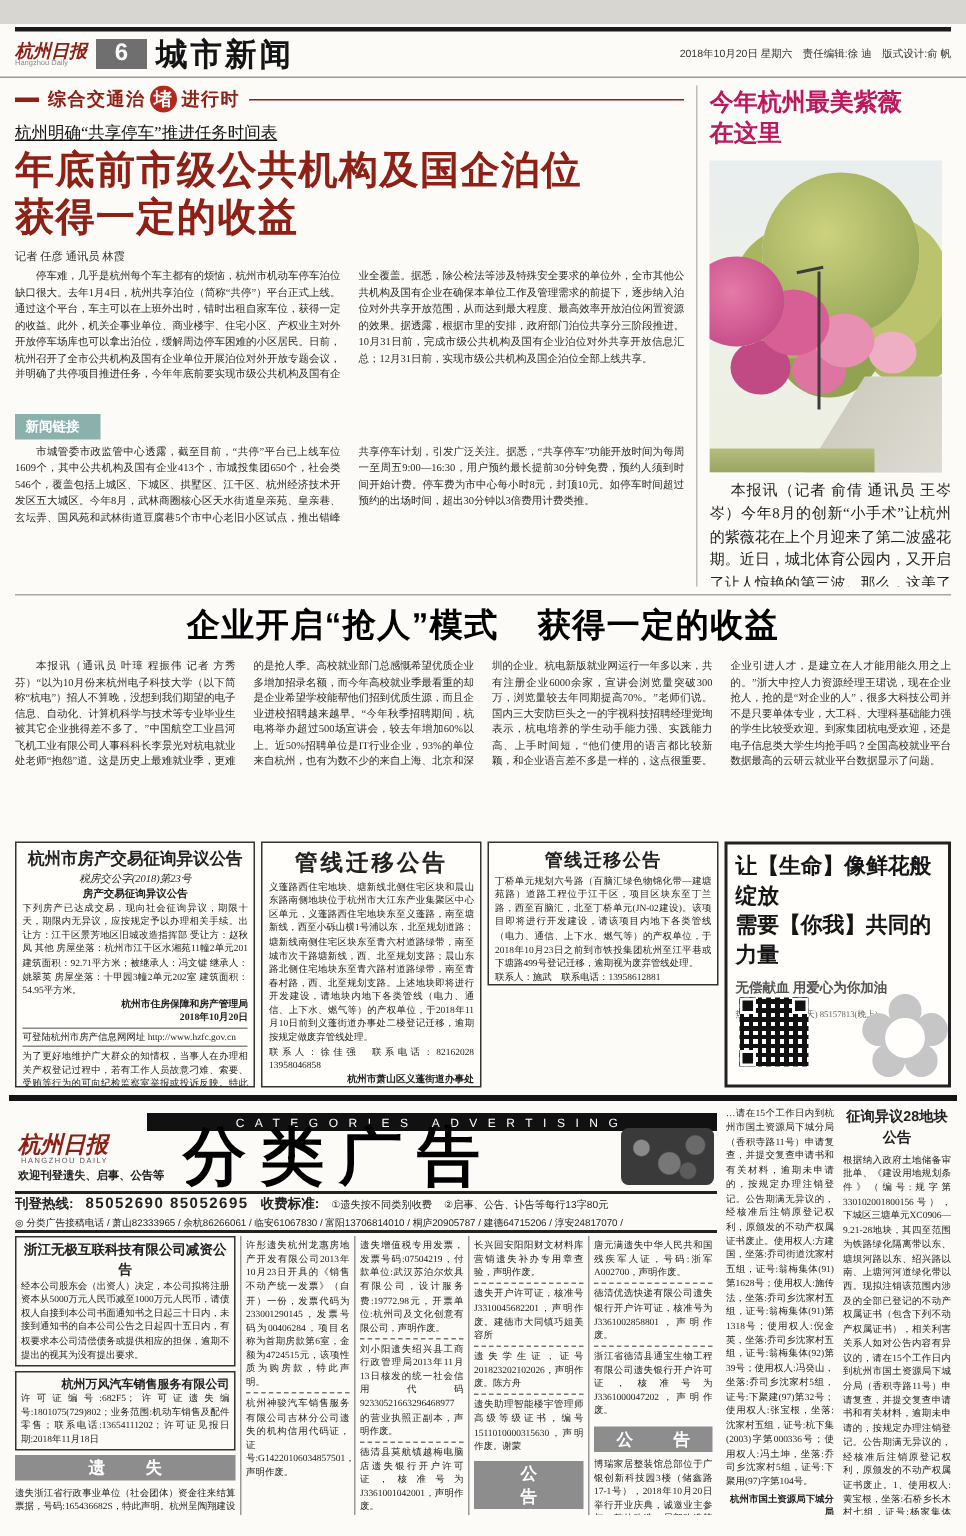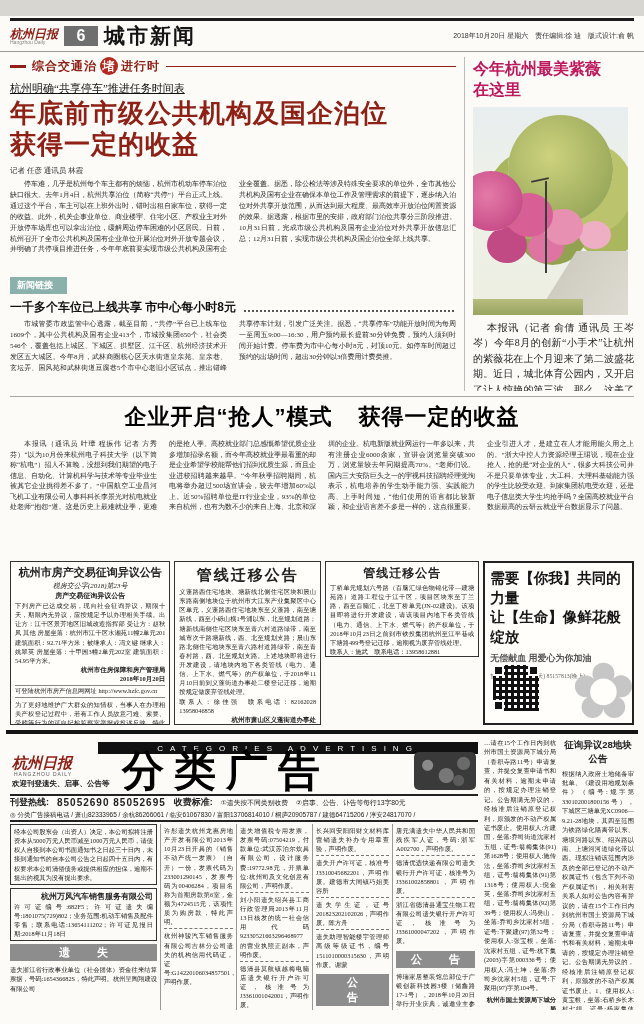--- a/index.html
+++ b/index.html
@@ -177,24 +177,20 @@
         <span class="kline-long"></span>
       </div>
       <div class="lead-subtitle">杭州明确“共享停车”推进任务时间表</div>
       <h1 class="lead-headline">
         <span>年底前市级公共机构及国企泊位</span><br>
         <span>获得一定的收益</span>
       </h1>
       <div class="byline">记者 任彦 通讯员 林霞</div>
       <div class="lead-body two-col">停车难，几乎是杭州每个车主都有的烦恼，杭州市机动车停车泊位缺口很大。去年1月4日，杭州共享泊位（简称“共停”）平台正式上线。通过这个平台，车主可以在上班外出时，错时出租自家车位，获得一定的收益。此外，机关企事业单位、商业楼宇、住宅小区、产权业主对外开放停车场库也可以拿出泊位，缓解周边停车困难的小区居民。日前，杭州召开了全市公共机构及国有企业单位开展泊位对外开放专题会议，并明确了共停项目推进任务，今年年底前要实现市级公共机构及国有企业全覆盖。据悉，除公检法等涉及特殊安全要求的单位外，全市其他公共机构及国有企业在确保本单位工作及管理需求的前提下，逐步纳入泊位对外共享开放范围，从而达到最大程度、最高效率开放泊位闲置资源的效果。据透露，根据市里的安排，政府部门泊位共享分三阶段推进。10月31日前，完成市级公共机构及国有企业泊位对外共享开放信息汇总；12月31日前，实现市级公共机构及国企泊位全部上线共享。</div>
       <div class="newslink-tag">新闻链接</div>
-      <div class="sub-head-row">
-        <span class="sub-head">一千多个车位已上线共享 市中心每小时8元</span>
-        <span class="dotted-leader"></span>
-      </div>
       <div class="newslink-body two-col">市城管委市政监管中心透露，截至目前，“共停”平台已上线车位1609个，其中公共机构及国有企业413个，市城投集团650个，社会类546个，覆盖包括上城区、下城区、拱墅区、江干区、杭州经济技术开发区五大城区。今年8月，武林商圈核心区天水街道皇亲苑、皇亲巷、玄坛弄、国风苑和武林街道豆腐巷5个市中心老旧小区试点，推出错峰共享停车计划，引发广泛关注。据悉，“共享停车”功能开放时间为每周一至周五9:00—16:30，用户预约最长提前30分钟免费，预约人须到时间开始计费。停车费为市中心每小时8元，封顶10元。如停车时间超过预约的出场时间，超出30分钟以3倍费用计费类推。</div>
       
       
     </div>
 
     <div class="vline"></div>
 
     <aside class="photo-col">
       <h2 class="photo-title">
         <span>今年杭州最美紫薇</span><br>
@@ -256,22 +252,22 @@
         <div class="n-body">丁桥单元规划六号路（百脑汇绿色物锦化带—建塘苑路）道路工程位于江干区，项目区块东至丁兰路，西至百脑汇，北至丁桥单元(JN-02建设)。该项目即将进行开发建设，请该项目内地下各类管线（电力、通信、上下水、燃气等）的产权单位，于2018年10月23日之前到市铁投集团杭州至江平巷或下塘路499号登记迁移，逾期视为废弃管线处理。</div>
         <div class="n-body">联系人：施武　联系电话：13958612881</div>
         <div class="n-sig">
           
           
         </div>
       </div>
     </div>
 
     <div class="psa-box">
+      <div class="psa-line">让【生命】像鲜花般绽放</div>
       <div class="psa-line">需要【你我】共同的力量</div>
-      <div class="psa-line">让【生命】像鲜花般绽放</div>
       <div class="psa-slogan">无偿献血 用爱心为你加油</div>
       <div class="psa-hotline">热线 / 85167823(白天)  85157813(晚上)</div>
       <div class="qr">
         <div class="qr-eye tl"></div>
         <div class="qr-eye tr"></div>
         <div class="qr-eye bl"></div>
       </div>
       <div class="flower"></div>
     </div>
   </section>
@@ -294,20 +290,21 @@
           <span class="cls-hot-label">收费标准:</span>
           <span class="cls-fee">①遗失按不同类别收费</span>
           <span class="cls-fee">②启事、公告、讣告等每行13字80元</span>
         </div>
         <div class="cls-branches">◎ 分类广告接稿电话 / 萧山82333965 / 余杭86266061 / 临安61067830 / 富阳13706814010 / 桐庐20905787 / 建德64715206 / 淳安24817070 /</div>
       </div>
 
       <div class="cls-grid">
         <div class="c-col w1">
           <div class="c-box">
+            <div class="c-box-title">浙江无极互联科技有限公司减资公告</div>
             <div class="c-box-body">经本公司股东会（出资人）决定，本公司拟将注册资本从5000万元人民币减至1000万元人民币，请债权人自接到本公司书面通知书之日起三十日内，未接到通知书的自本公司公告之日起四十五日内，有权要求本公司清偿债务或提供相应的担保，逾期不提出的视其为没有提出要求。</div>
           </div>
           <div class="c-box">
             <div class="c-box-title sm">杭州万风汽车销售服务有限公司</div>
             <div class="c-box-body">许可证编号:682F5；许可证遗失编号:1801075(729)802；业务范围:机动车销售及配件零售；联系电话:13654111202；许可证见报日期:2018年11月18日</div>
           </div>
           <div class="gray-banner">遗 失</div>
           <div class="c-item">遗失浙江省行政事业单位（社会团体）资金往来结算票据，号码:165436682S，特此声明。杭州呈陶翔建设有限公司</div>
         </div>
 

